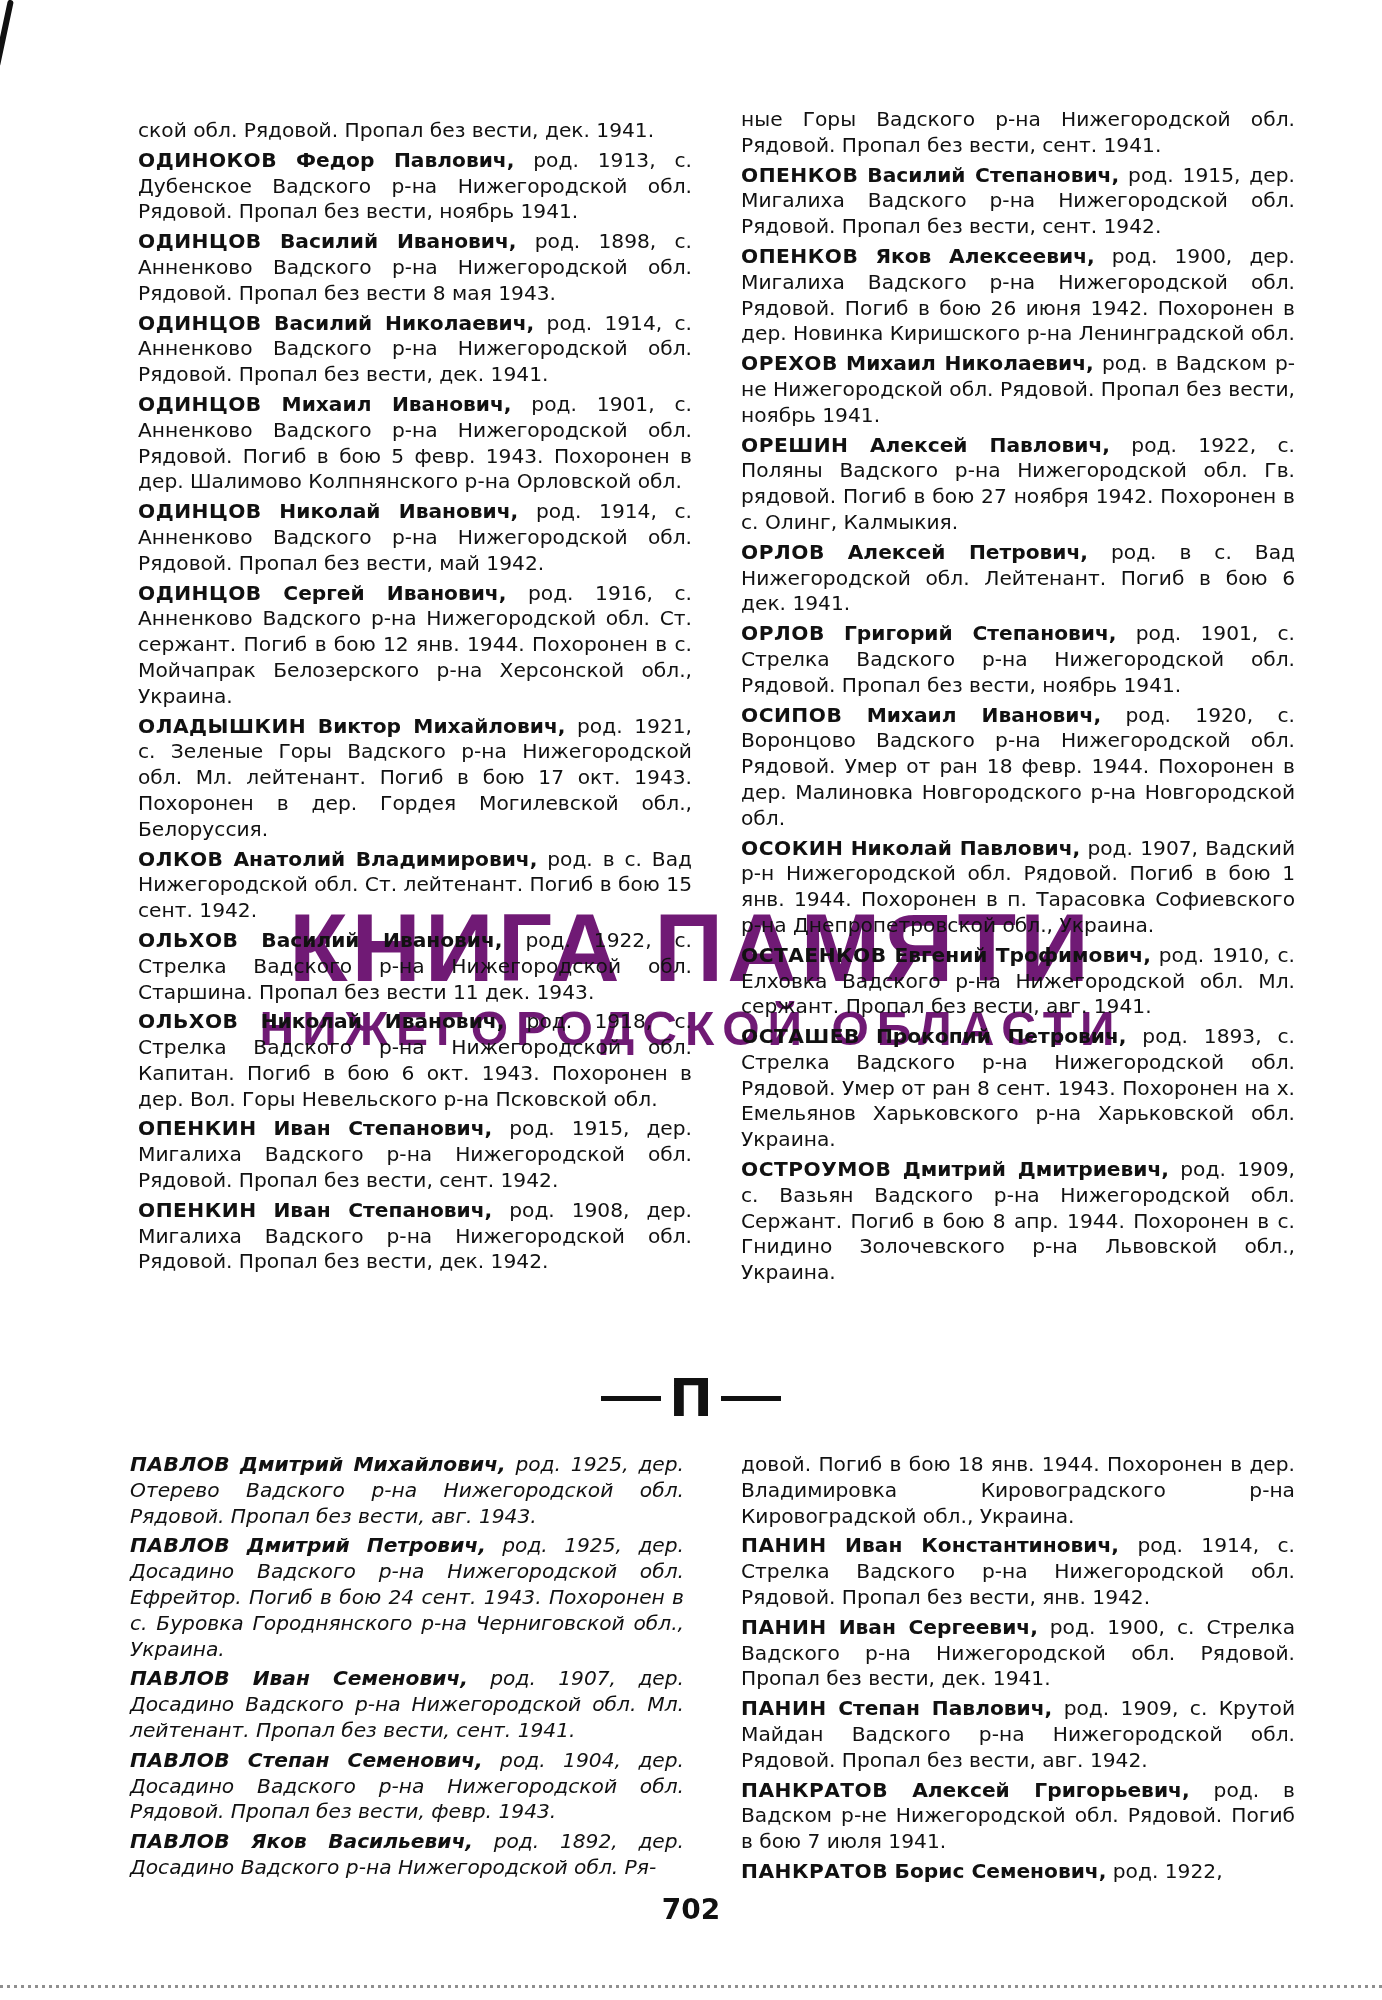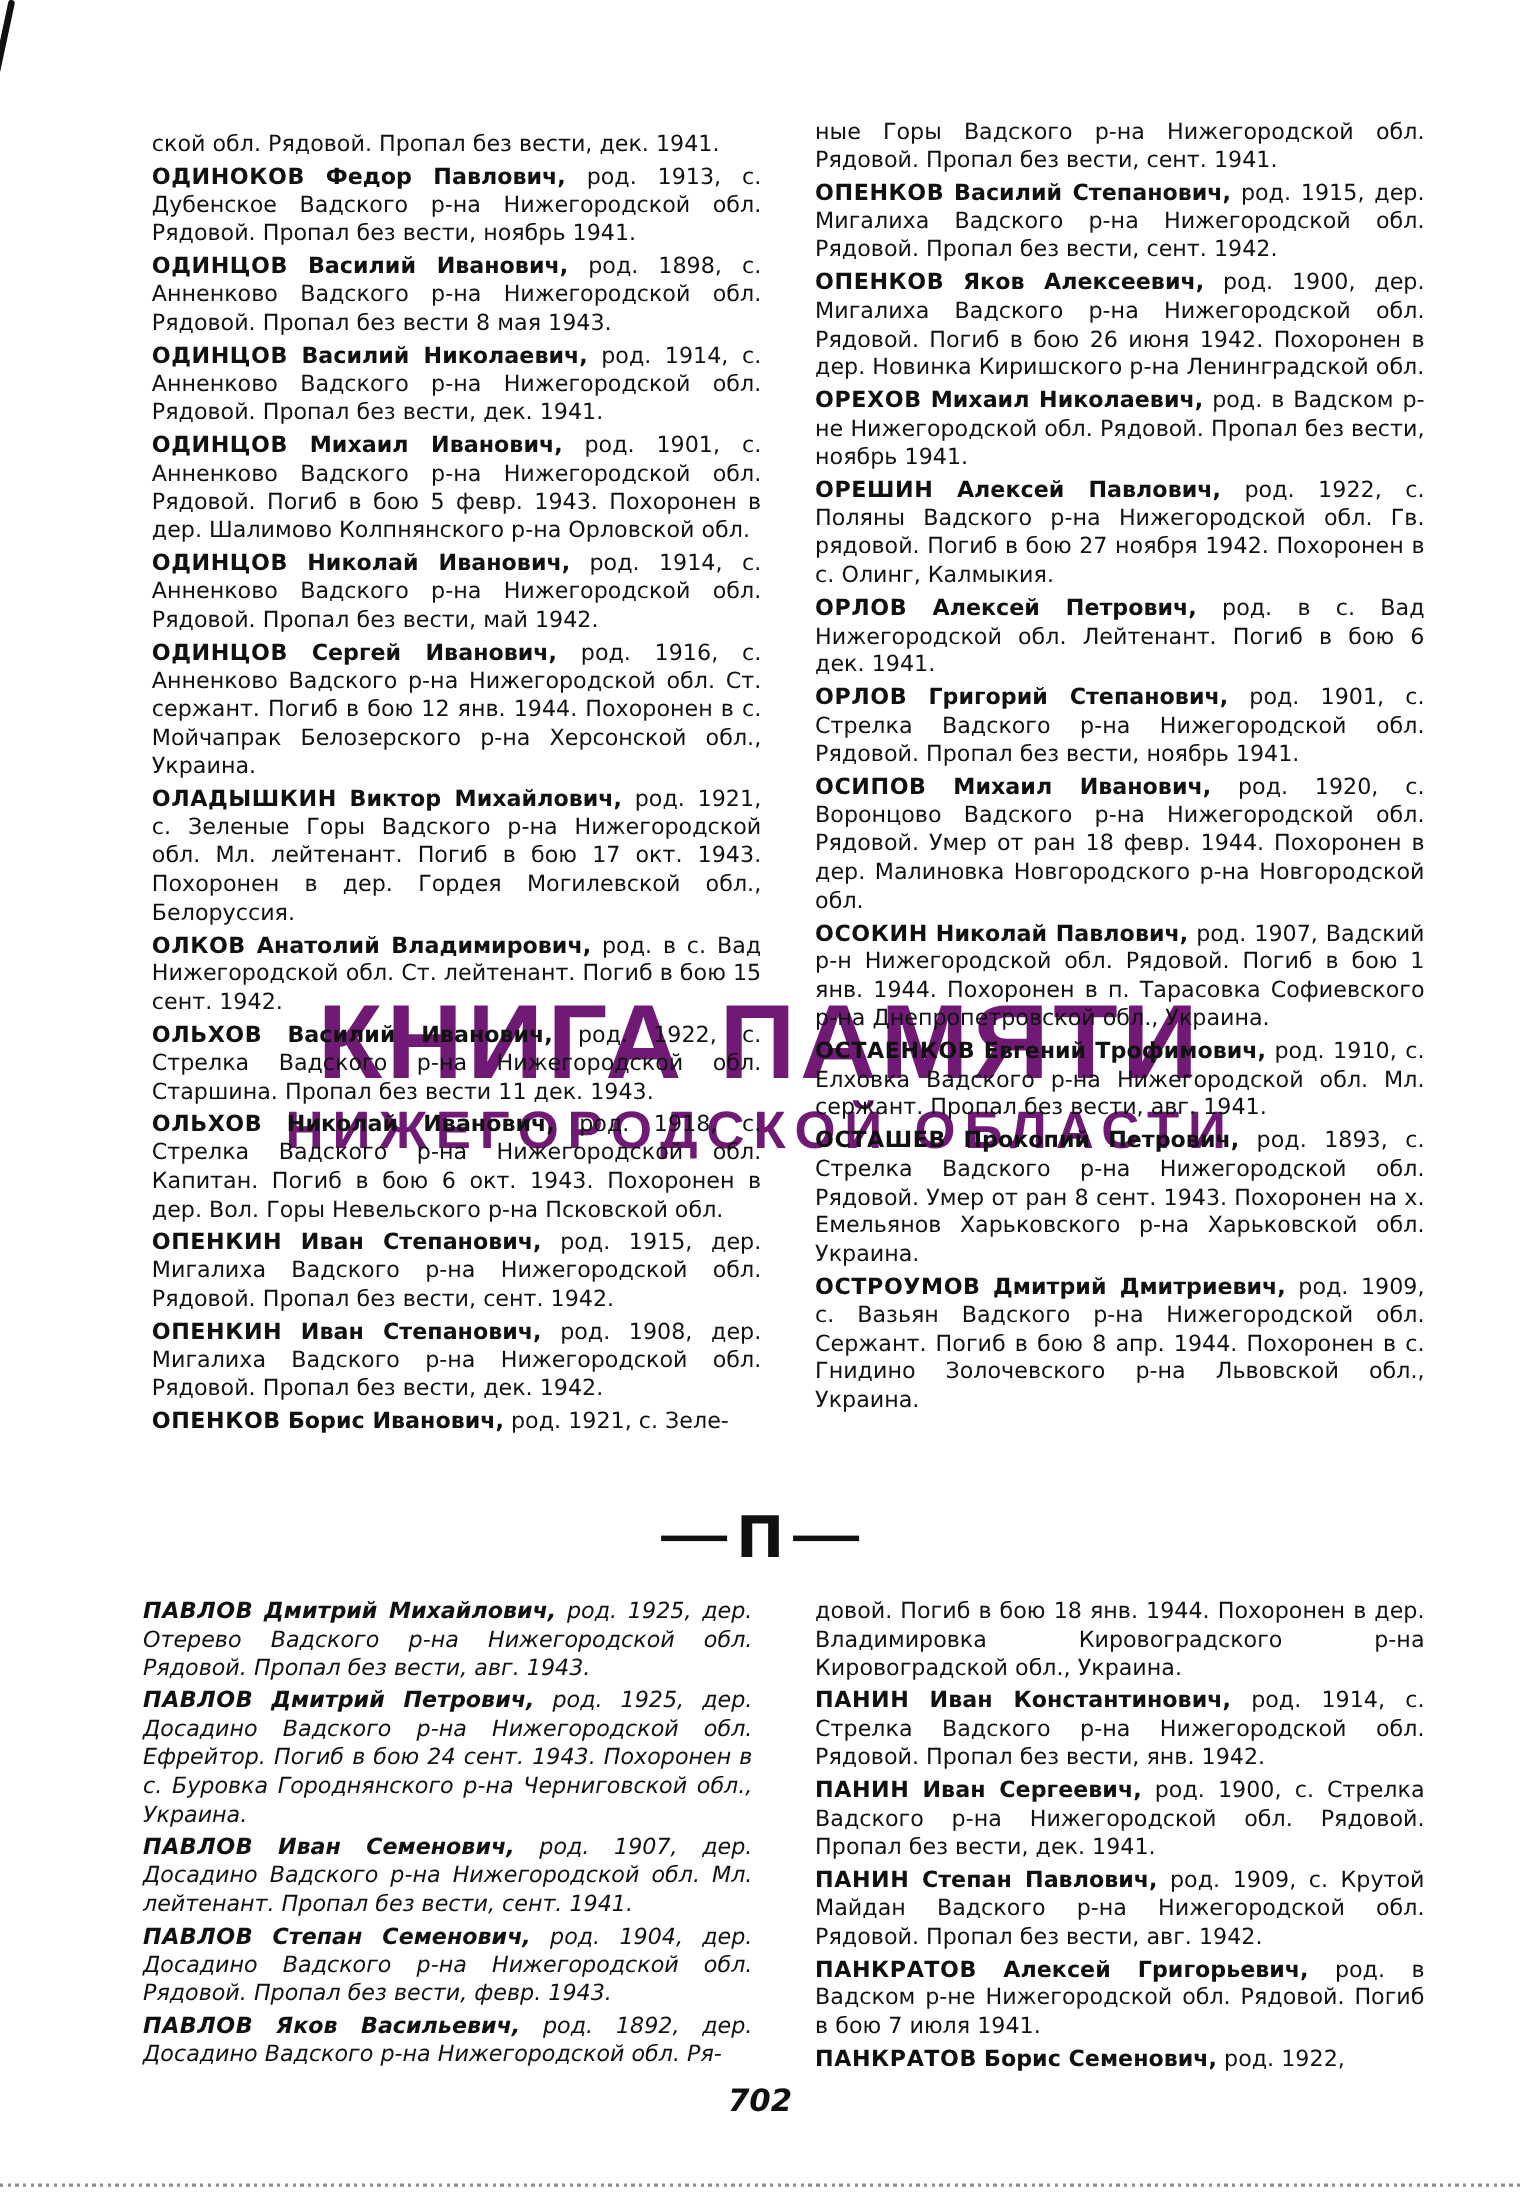--- a/index.html
+++ b/index.html
@@ -30,21 +30,21 @@
   .surname { font-weight: bold; letter-spacing: 0.5px; }
   .given { font-weight: bold; }
   .section-letter {
     position: absolute; left: 0; width: 1382px; top: 1368px; text-align: center;
     z-index: 1;
   }
   .section-letter .dash { display: inline-block; width: 60px; height: 5px; background: #111; vertical-align: middle; margin: 0 8px; }
   .section-letter .letter { font-family: "DejaVu Sans", sans-serif; font-weight: bold; font-size: 52px; vertical-align: middle; }
   .page-number {
     position: absolute; left: 0; width: 1382px; top: 1893px; text-align: center;
-    font-weight: bold; font-size: 28px; z-index: 1; font-style: italic;
+    font-weight: bold; font-size: 28px; z-index: 1;
   }
   .bottom-rule {
     position: absolute; left: 0; width: 1382px; top: 1985px; height: 3px;
     background: repeating-linear-gradient(90deg, #444 0 3px, transparent 3px 7px); opacity: 0.6;
   }
 </style>
 </head>
 <body>
 
 <div class="scan-mark"></div>
@@ -59,21 +59,20 @@
     <p class="entry"><span class="surname">ОДИНЦОВ</span> <span class="given">Василий Николаевич,</span><span> род. 1914, с. Анненково Вадского р-на Нижегородской обл. Рядовой. Пропал без вести, дек. 1941.</span></p>
     <p class="entry"><span class="surname">ОДИНЦОВ</span> <span class="given">Михаил Иванович,</span><span> род. 1901, с. Анненково Вадского р-на Нижегородской обл. Рядовой. Погиб в бою 5 февр. 1943. Похоронен в дер. Шалимово Колпнянского р-на Орловской обл.</span></p>
     <p class="entry"><span class="surname">ОДИНЦОВ</span> <span class="given">Николай Иванович,</span><span> род. 1914, с. Анненково Вадского р-на Нижегородской обл. Рядовой. Пропал без вести, май 1942.</span></p>
     <p class="entry"><span class="surname">ОДИНЦОВ</span> <span class="given">Сергей Иванович,</span><span> род. 1916, с. Анненково Вадского р-на Нижегородской обл. Ст. сержант. Погиб в бою 12 янв. 1944. Похоронен в с. Мойчапрак Белозерского р-на Херсонской обл., Украина.</span></p>
     <p class="entry"><span class="surname">ОЛАДЫШКИН</span> <span class="given">Виктор Михайлович,</span><span> род. 1921, с. Зеленые Горы Вадского р-на Нижегородской обл. Мл. лейтенант. Погиб в бою 17 окт. 1943. Похоронен в дер. Гордея Могилевской обл., Белоруссия.</span></p>
     <p class="entry"><span class="surname">ОЛКОВ</span> <span class="given">Анатолий Владимирович,</span><span> род. в с. Вад Нижегородской обл. Ст. лейтенант. Погиб в бою 15 сент. 1942.</span></p>
     <p class="entry"><span class="surname">ОЛЬХОВ</span> <span class="given">Василий Иванович,</span><span> род. 1922, с. Стрелка Вадского р-на Нижегородской обл. Старшина. Пропал без вести 11 дек. 1943.</span></p>
     <p class="entry"><span class="surname">ОЛЬХОВ</span> <span class="given">Николай Иванович,</span><span> род. 1918, с. Стрелка Вадского р-на Нижегородской обл. Капитан. Погиб в бою 6 окт. 1943. Похоронен в дер. Вол. Горы Невельского р-на Псковской обл.</span></p>
     <p class="entry"><span class="surname">ОПЕНКИН</span> <span class="given">Иван Степанович,</span><span> род. 1915, дер. Мигалиха Вадского р-на Нижегородской обл. Рядовой. Пропал без вести, сент. 1942.</span></p>
     <p class="entry"><span class="surname">ОПЕНКИН</span> <span class="given">Иван Степанович,</span><span> род. 1908, дер. Мигалиха Вадского р-на Нижегородской обл. Рядовой. Пропал без вести, дек. 1942.</span></p>
-    <p class="entry"><span class="surname">ОПЕНКОВ</span> <span class="given">Борис Иванович,</span><span> род. 1921, с. Зеле-</span></p>
   </div>
 <div class="column col-right-top">
     <p class="entry"><span>ные Горы Вадского р-на Нижегородской обл. Рядовой. Пропал без вести, сент. 1941.</span></p>
     <p class="entry"><span class="surname">ОПЕНКОВ</span> <span class="given">Василий Степанович,</span><span> род. 1915, дер. Мигалиха Вадского р-на Нижегородской обл. Рядовой. Пропал без вести, сент. 1942.</span></p>
     <p class="entry"><span class="surname">ОПЕНКОВ</span> <span class="given">Яков Алексеевич,</span><span> род. 1900, дер. Мигалиха Вадского р-на Нижегородской обл. Рядовой. Погиб в бою 26 июня 1942. Похоронен в дер. Новинка Киришского р-на Ленинградской обл.</span></p>
     <p class="entry"><span class="surname">ОРЕХОВ</span> <span class="given">Михаил Николаевич,</span><span> род. в Вадском р-не Нижегородской обл. Рядовой. Пропал без вести, ноябрь 1941.</span></p>
     <p class="entry"><span class="surname">ОРЕШИН</span> <span class="given">Алексей Павлович,</span><span> род. 1922, с. Поляны Вадского р-на Нижегородской обл. Гв. рядовой. Погиб в бою 27 ноября 1942. Похоронен в с. Олинг, Калмыкия.</span></p>
     <p class="entry"><span class="surname">ОРЛОВ</span> <span class="given">Алексей Петрович,</span><span> род. в с. Вад Нижегородской обл. Лейтенант. Погиб в бою 6 дек. 1941.</span></p>
     <p class="entry"><span class="surname">ОРЛОВ</span> <span class="given">Григорий Степанович,</span><span> род. 1901, с. Стрелка Вадского р-на Нижегородской обл. Рядовой. Пропал без вести, ноябрь 1941.</span></p>
     <p class="entry"><span class="surname">ОСИПОВ</span> <span class="given">Михаил Иванович,</span><span> род. 1920, с. Воронцово Вадского р-на Нижегородской обл. Рядовой. Умер от ран 18 февр. 1944. Похоронен в дер. Малиновка Новгородского р-на Новгородской обл.</span></p>

